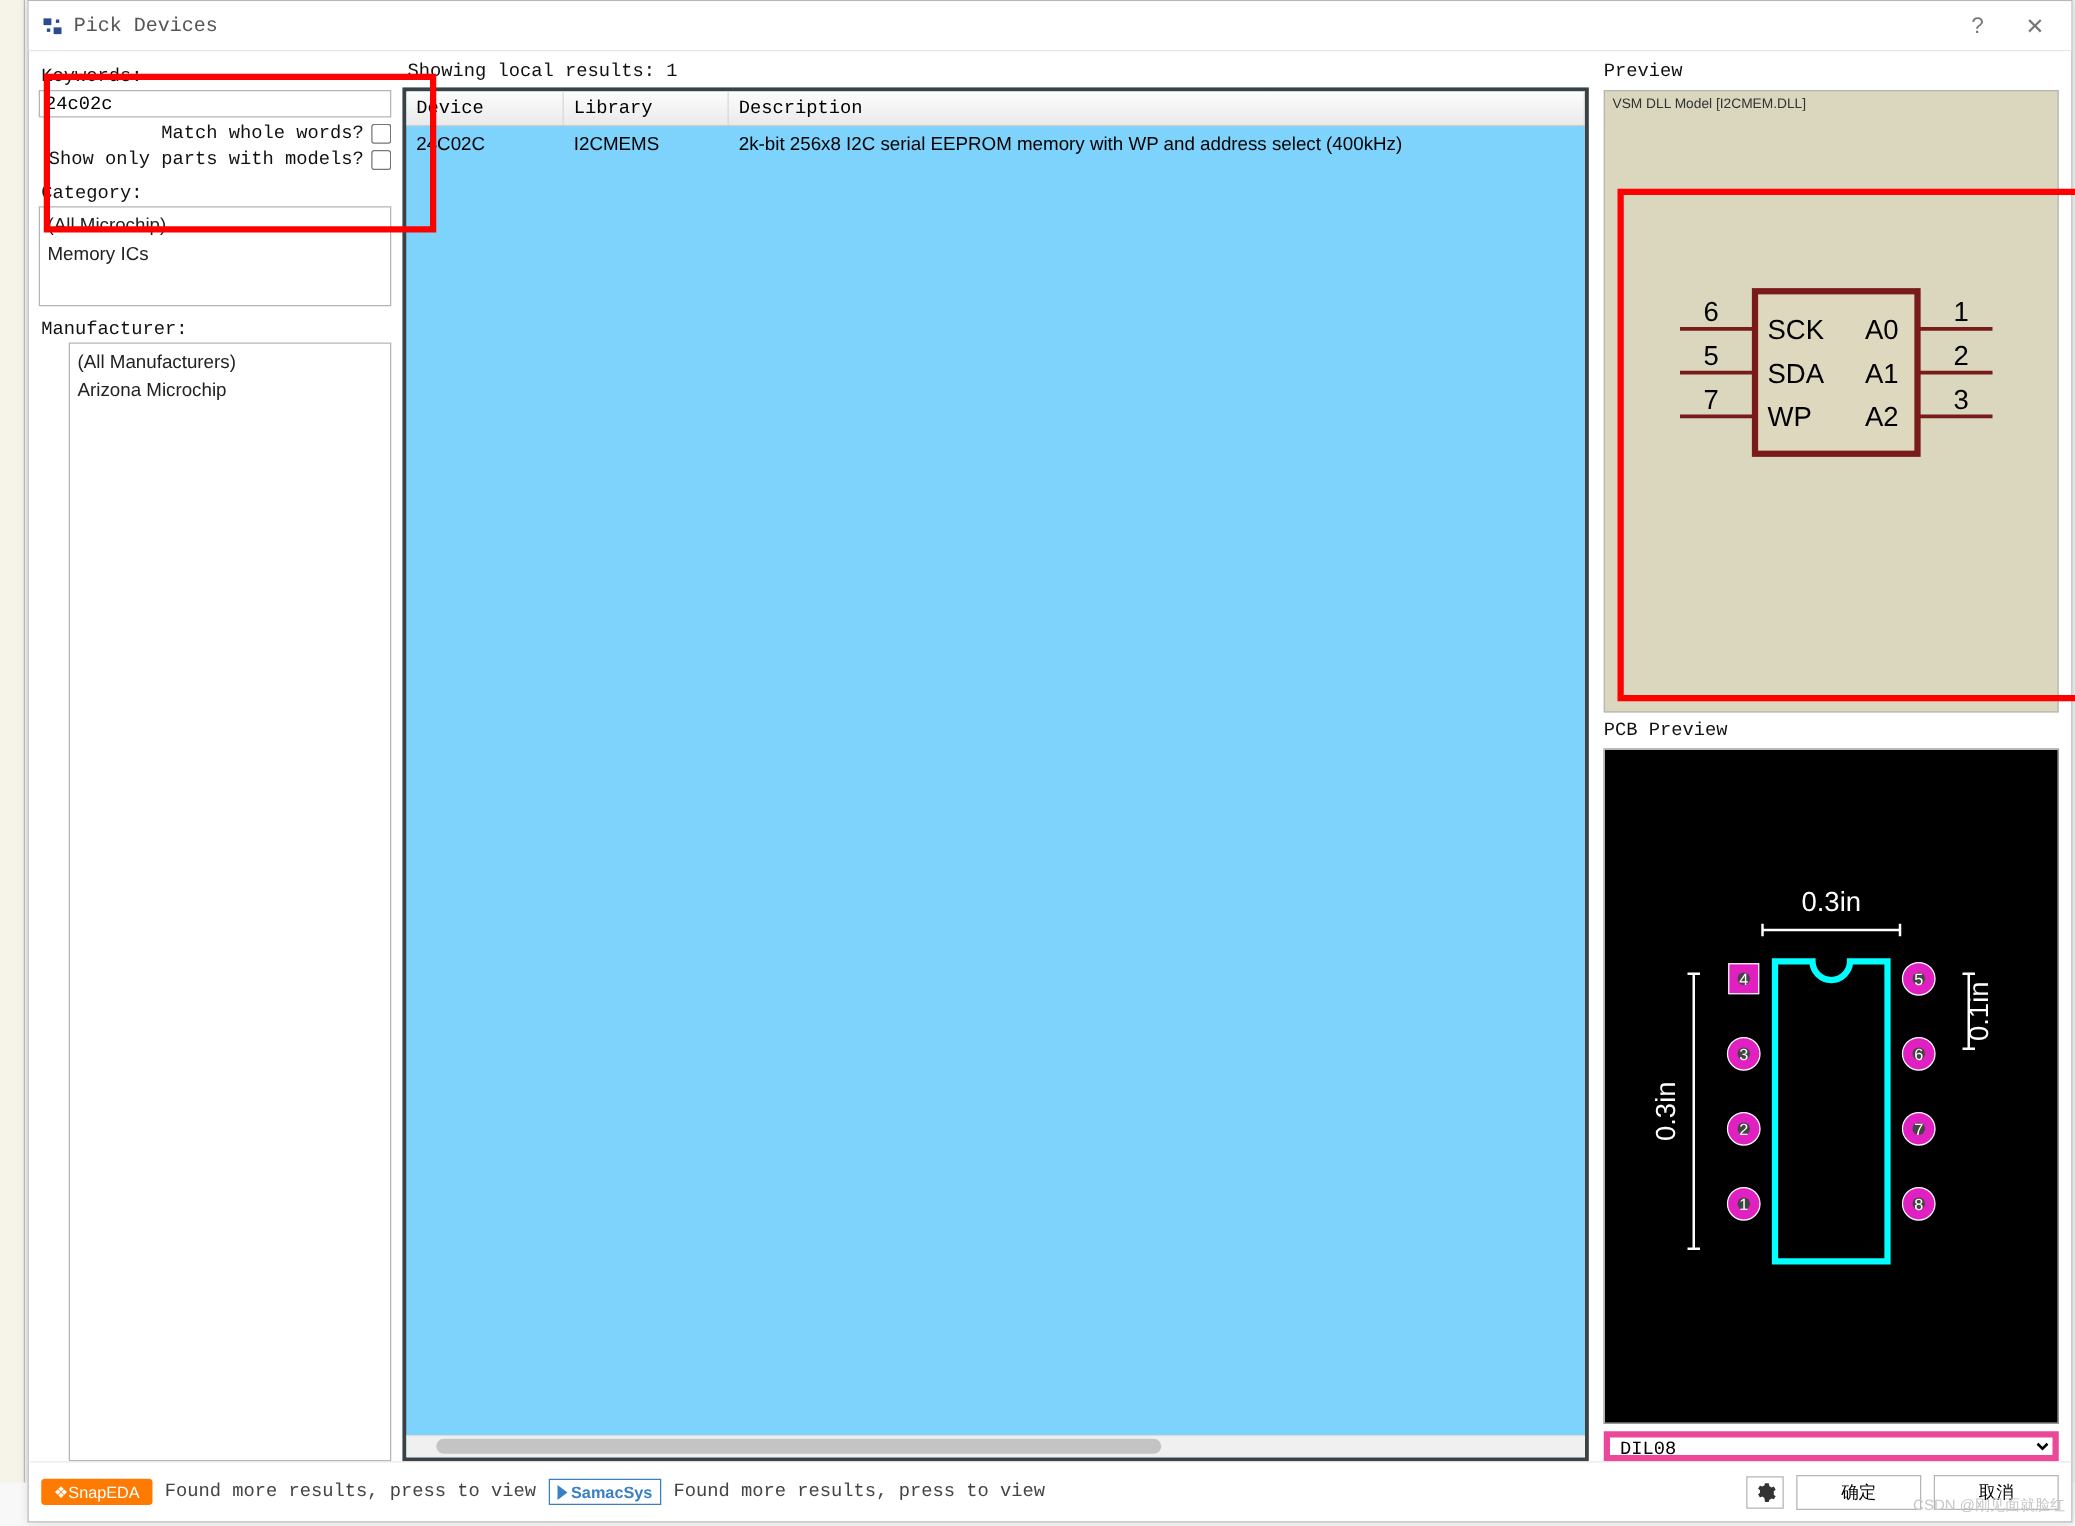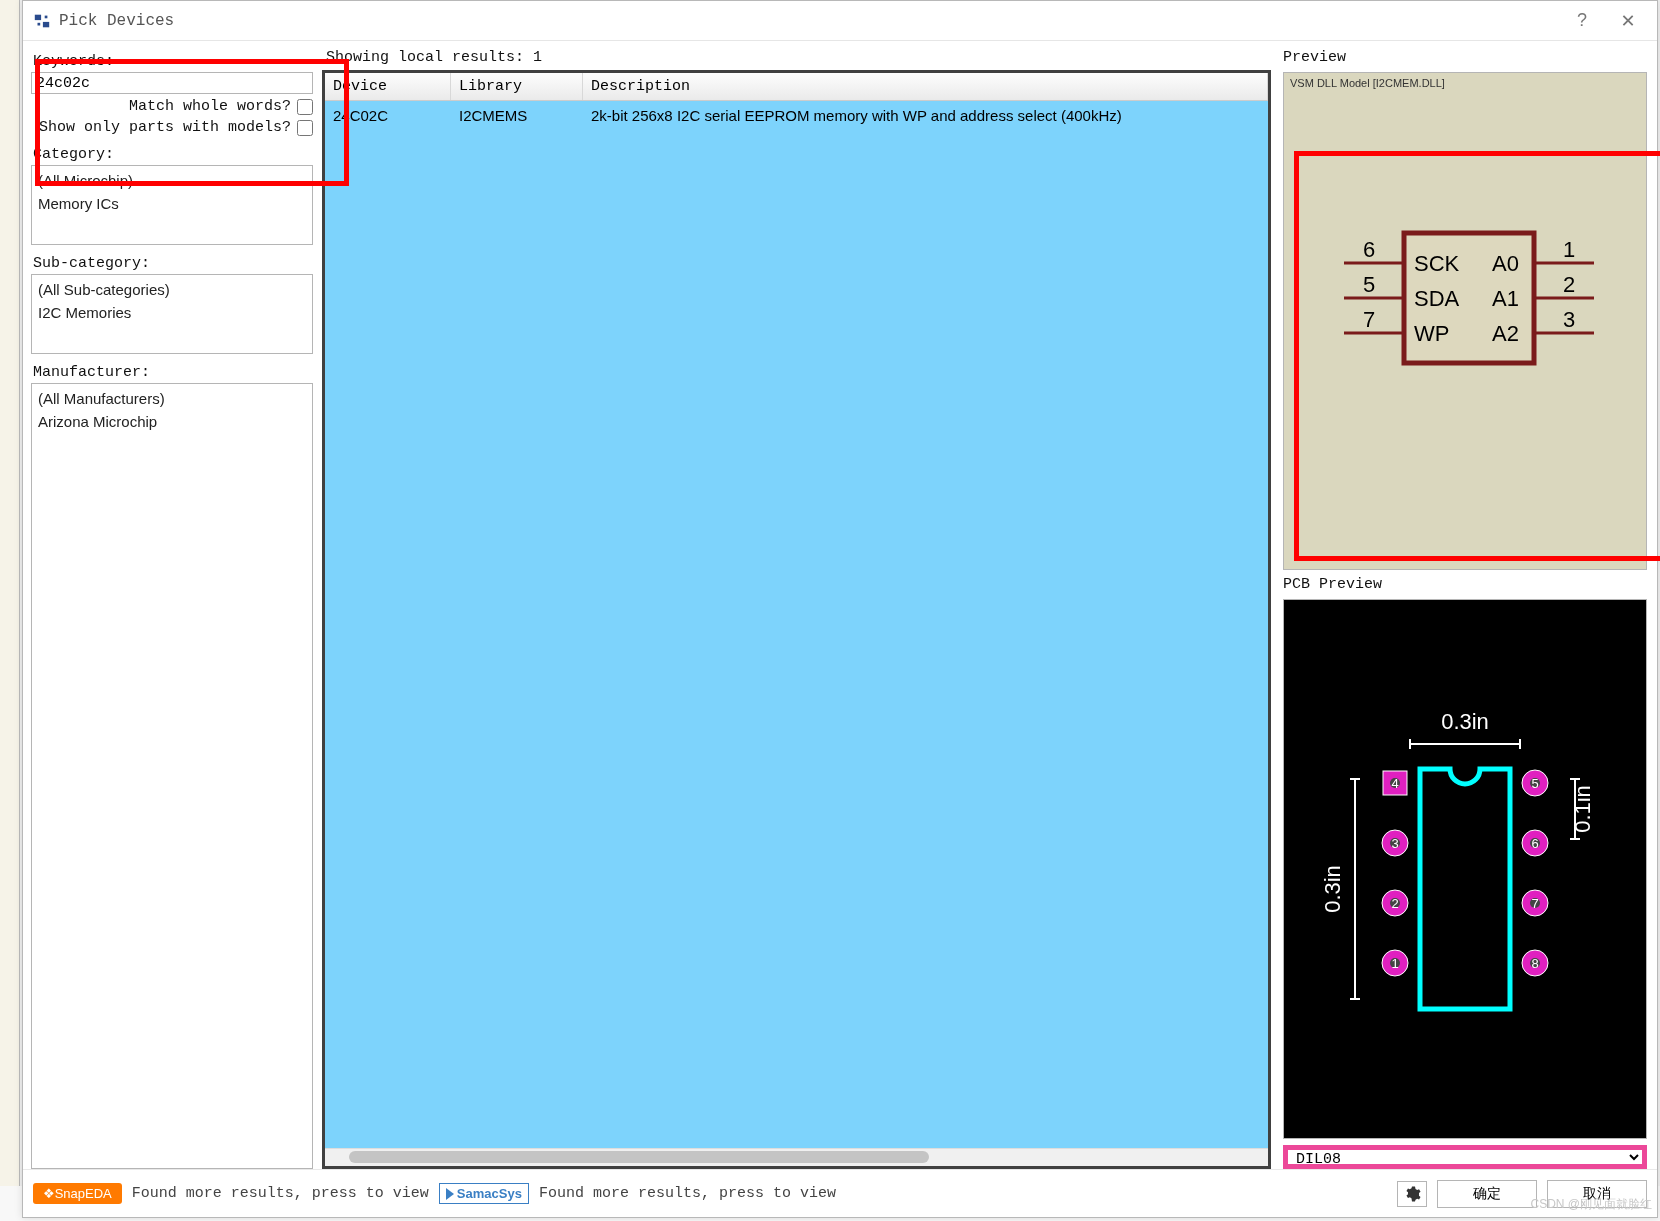--- a/index.html
+++ b/index.html
@@ -121,31 +121,24 @@
         </div>
 
         <div class="groupbox" style="flex:0 0 auto;">
           <label>Category:</label>
           <div class="listbox flex-cat">
             <div>(All Microchip)</div>
             <div>Memory ICs</div>
           </div>
         </div>
 
-        <div class="groupbox" style="flex:0 0 auto;">
-          <label>Sub-category:</label>
-          <div class="listbox flex-sub">
-            <div>(All Sub-categories)</div>
-            <div>I2C Memories</div>
-          </div>
-        </div>
 
         <div class="groupbox flex-mfr" style="flex:1; min-height:0;">
           <label>Manufacturer:</label>
-          <div class="listbox" style="flex:1;">
+          <div class="listbox" style="flex:1;margin-left:24px;">
             <div>(All Manufacturers)</div>
             <div>Arizona Microchip</div>
           </div>
         </div>
       </div>
 
       <div class="centercol">
         <div class="reshead">Showing local results: 1</div>
         <div class="table-wrap">
           <div class="table-header">

